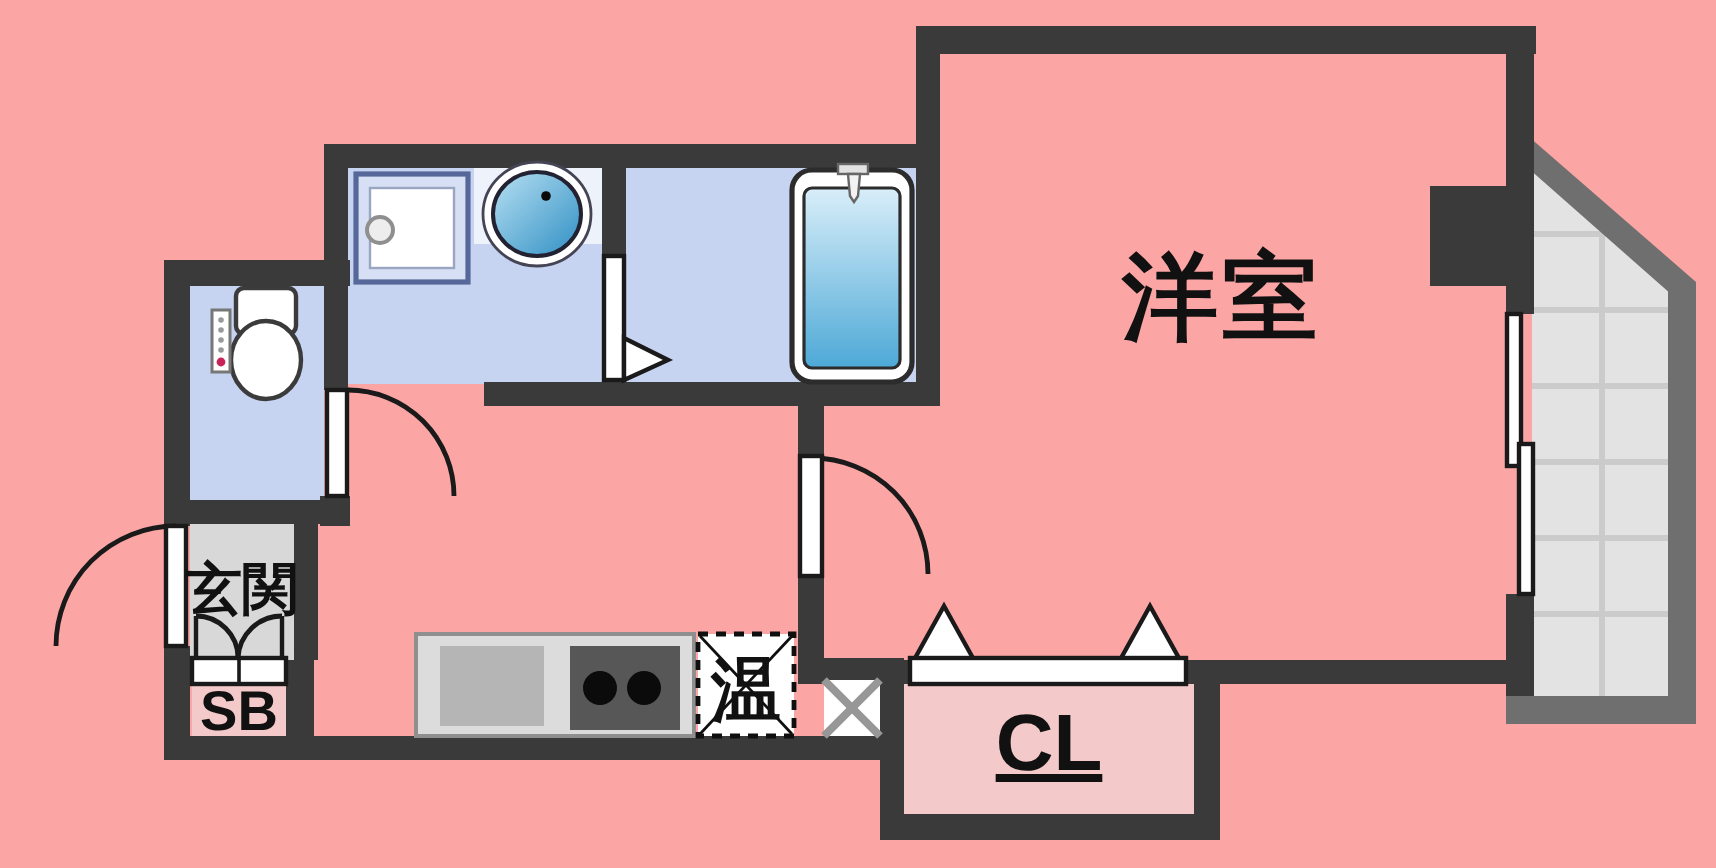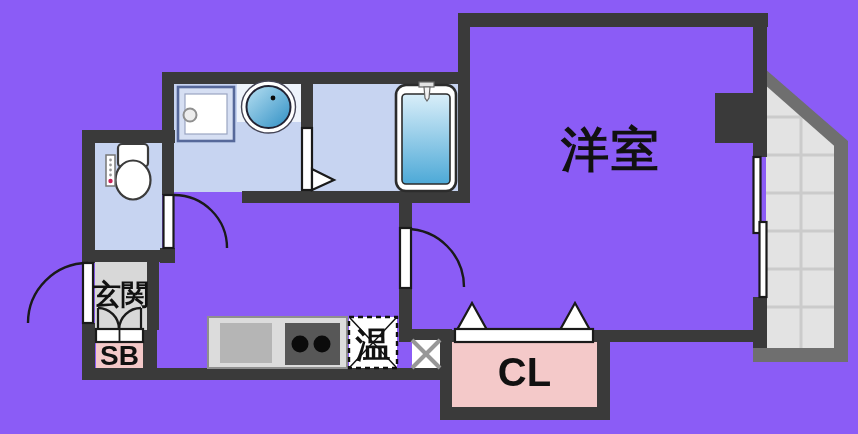--- a/index.html
+++ b/index.html
@@ -1,19 +1,19 @@
 <!DOCTYPE html>
 <html style="--c-wall: #3a3a3a; --c-balcony_border: #6f6f6f; --c-wet_floor: #c7d4f1; --c-counter_top: #eef3fb; --c-entrance_floor: #d8d8d8; --c-storage_pink: #f4c9c9; --c-balcony_tile: #e3e3e3; --c-balcony_grid: #cbcbcb; --c-basin_blue_light: #a8d7ef; --c-basin_blue_deep: #3d98c9; --c-kitchen_counter: #dcdcdc; --c-kitchen_sink: #b5b5b5; --c-stove: #575757; --c-text: #111111;"><head>
 <meta charset="utf-8">
 <style>
   html,body{margin:0;padding:0;background:#ffffff;}
   .plan{
     position:relative;
     width:858px;height:434px;
-    background:#8b5cf6;
+    background:#fca5a5;
     font-family:"Liberation Sans","DejaVu Sans",sans-serif;
     overflow:hidden;
   }
   .plan svg{position:absolute;left:0;top:0;}
   
   .wall{fill:var(--c-wall,#3a3a3a);}
   .balcony-band{fill:var(--c-balcony_border,#6f6f6f);}
   .wet-floor{fill:var(--c-wet_floor,#c7d4f1);}
   .entrance-floor{fill:var(--c-entrance_floor,#d8d8d8);}
   .pink{fill:var(--c-storage_pink,#f4c9c9);}
@@ -23,21 +23,21 @@
   .door-arc{fill:none;stroke:#1a1a1a;stroke-width:2.4;}
   .fixture-outline{fill:#ffffff;stroke:#3b3b3b;stroke-width:2.2;}
   
   .label{
     position:absolute;color:var(--c-text,#111111);
     font-weight:700;text-align:center;white-space:nowrap;
   }
   .label-main{left:455px;top:122px;width:312px;font-size:48px;line-height:56px;letter-spacing:2px;}
   .label-entrance{left:89px;top:276px;width:64px;font-size:28px;}
   .label-sb{left:96px;top:340px;width:47px;font-size:28px;}
-  .label-cl{left:452px;top:350px;width:145px;font-size:40px;}
+  .label-cl{left:452px;top:350px;width:145px;font-size:40px;text-decoration:underline;}
   .label-on{left:349px;top:322px;width:48px;font-size:35px;}
 </style>
 </head>
 <body>
 
 <div class="plan">
 
 <svg width="858" height="434" viewBox="0 0 858 434">
   <defs>
     <linearGradient id="basinGrad" x1="0" y1="0" x2="1" y2="1">

